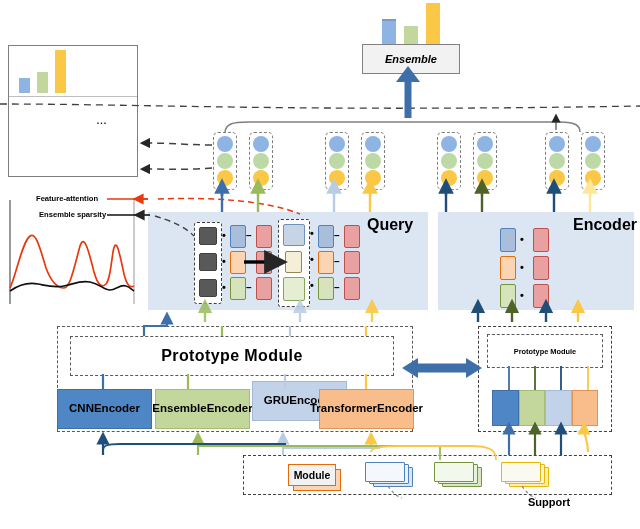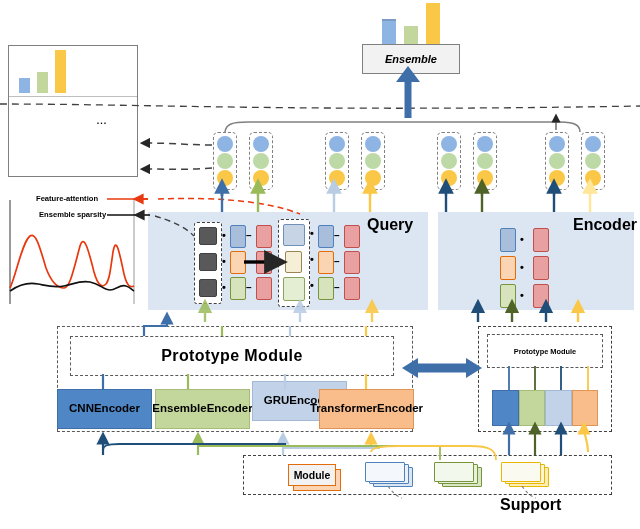--- a/index.html
+++ b/index.html
@@ -67,21 +67,21 @@
   #proto-right span{font-size:7.4px;font-weight:bold;}
   #right-blocks{left:492px;top:390px;width:106px;height:36px;display:flex;}
   #right-blocks div{flex:1;}
   
   #io-row{left:243px;top:455px;width:367px;height:38px;border:1.4px dashed #404040;}
   .stack{position:absolute;width:44px;height:22px;}
   .stack .s{position:absolute;width:38px;height:18px;border-radius:1px;}
   #query-box{position:absolute;left:288px;top:464px;width:46px;height:20px;background:#f2f2f2;border:1.4px solid #e36c09;
       display:flex;align-items:center;justify-content:center;font-size:10.5px;font-weight:bold;z-index:4;}
   #query-shadow{position:absolute;left:293px;top:469px;width:46px;height:20px;background:#fbd4b4;border:1.4px solid #e36c09;z-index:3;}
-  #support-label{left:500px;top:496px;font-size:16px;font-weight:bold;}
+  #support-label{left:528px;top:496px;font-size:11px;font-weight:bold;}
   svg.overlay{position:absolute;left:0;top:0;width:640px;height:529px;pointer-events:none;}
 </style>
 </head>
 <body>
 
 <div class="abs" id="component-table">
 
   <div class="trow">
     <div class="tchart">
       <div class="bar" style="left:10px;height:15px;background:#8db4e2;"></div>

